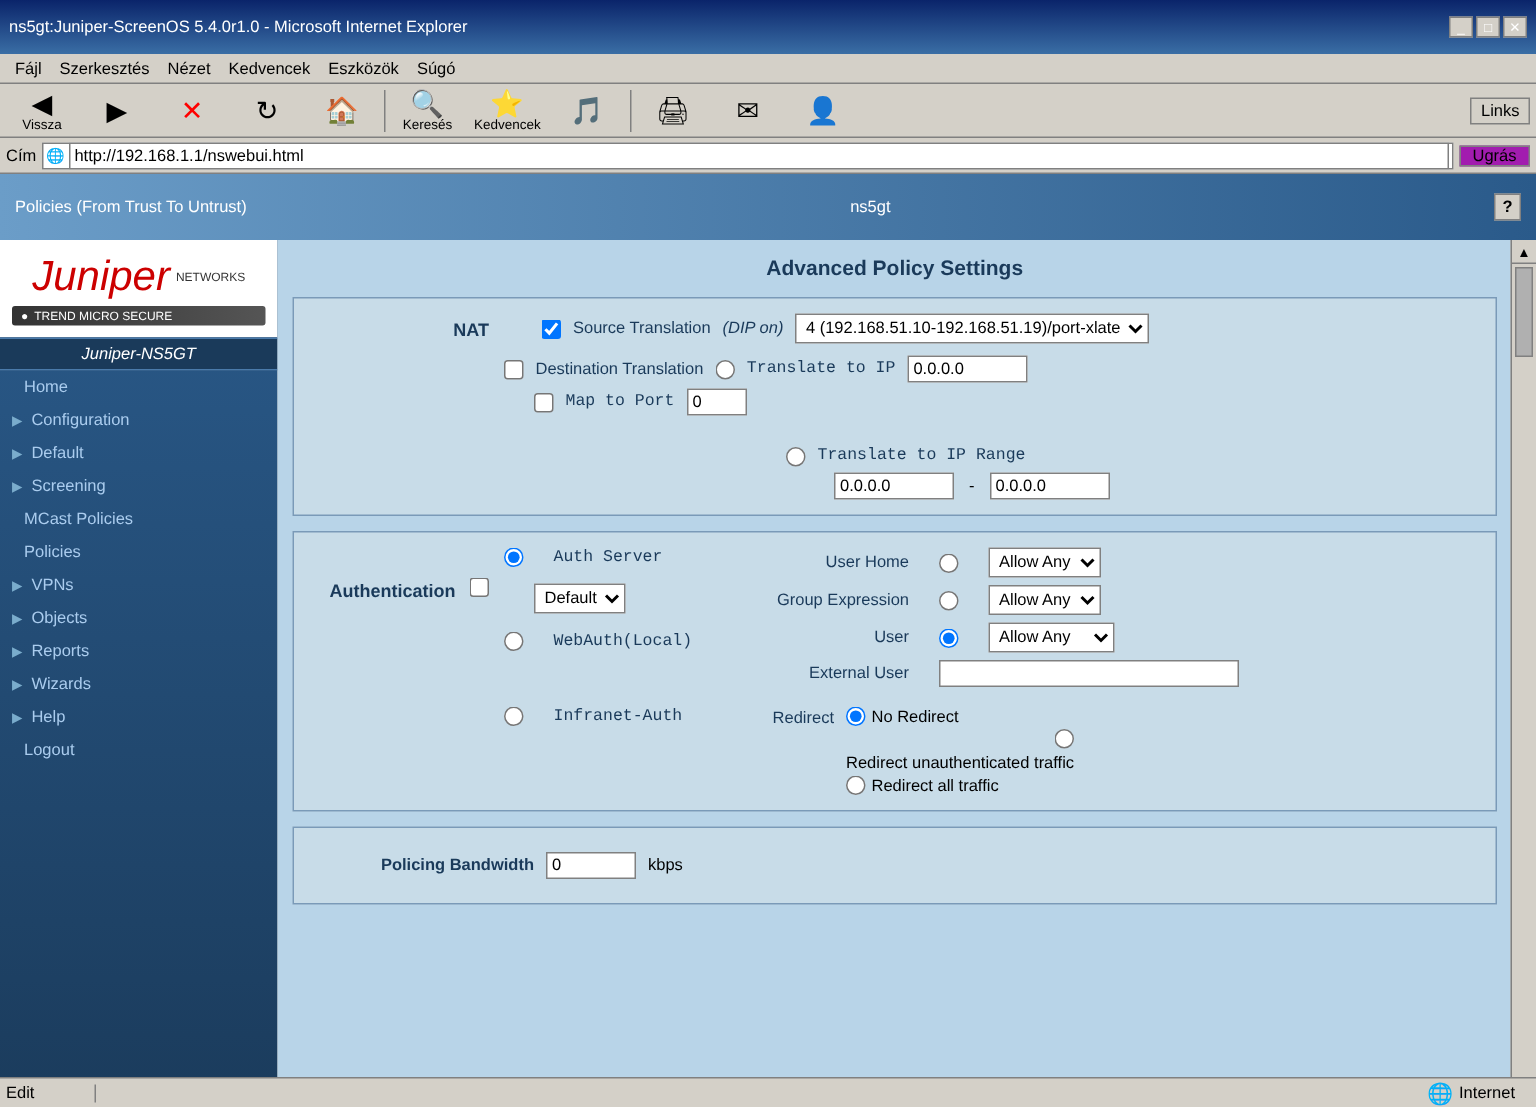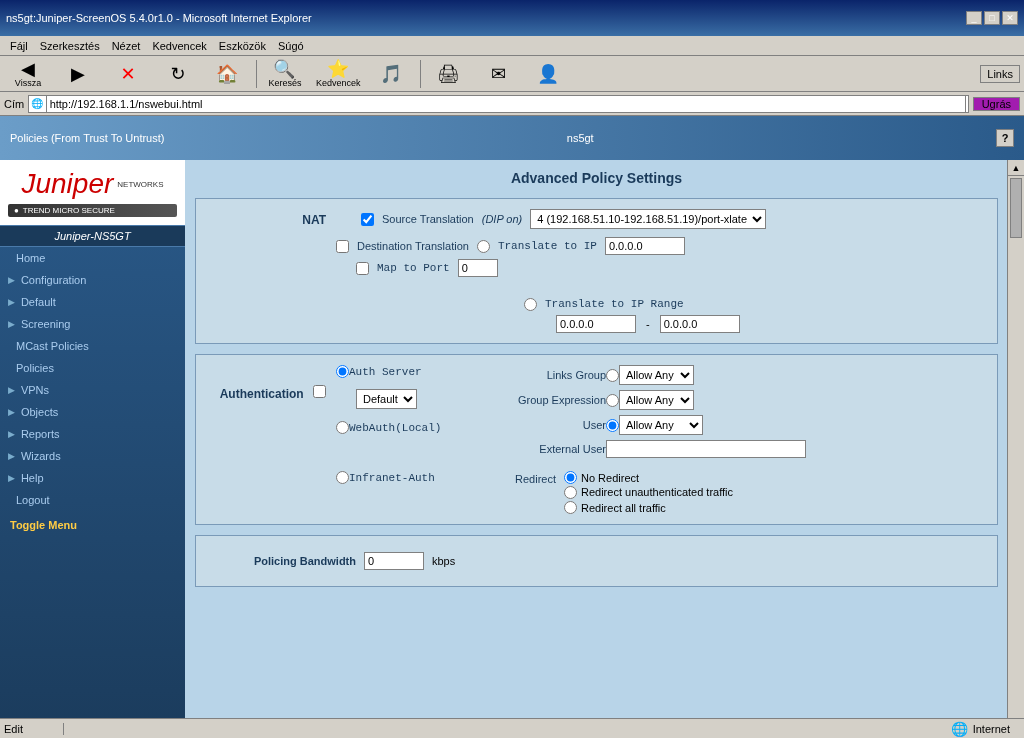--- a/index.html
+++ b/index.html
@@ -270,21 +270,21 @@
 
     
     .auth-left {
       display: flex;
       flex-direction: column;
       align-items: flex-start;
       gap: 6px;
       min-width: 140px;
     }
     .auth-right { flex: 1; }
-    .auth-row { display: flex; align-items: center; gap: 0; margin-bottom: 5px; }
+    .auth-row { display: flex; align-items: center; gap: 20px; margin-bottom: 5px; }
     .auth-label { min-width: 110px; text-align: right; color: #1a3a5a; font-size: 11px; }
 
     
     .redirect-section { display: flex; gap: 8px; }
     .redirect-label { min-width: 60px; text-align: right; color: #1a3a5a; font-size: 11px; padding-top: 2px; }
     .redirect-options { display: flex; flex-direction: column; gap: 2px; }
 
     
     .policing-row { display: flex; align-items: center; gap: 8px; padding: 6px 10px; }
     .policing-label { color: #1a3a5a; font-size: 11px; font-weight: bold; min-width: 140px; text-align: right; }
@@ -438,21 +438,20 @@
       <span>Wizards</span>
     </div>
     <div class="nav-item has-children">
       <span class="nav-expand">▶</span>
       <span>Help</span>
     </div>
     <div class="nav-item">
       <span>Logout</span>
     </div>
 
-    <div class="toggle-menu-btn">Toggle Menu</div>
   </div>
 
   <div class="content-area">
     <div class="content-inner">
       <div class="section-title">Advanced Policy Settings</div>
 
       <div class="panel">
         <div class="panel-inner">
           <div class="panel-label">NAT</div>
           <div class="panel-content">
@@ -515,21 +514,21 @@
                   </select>
                 </div>
                 <div class="auth-row">
                   <input type="radio" name="auth_type" style="">
                   <span class="inline-label">WebAuth(Local)</span>
                 </div>
               </div>
 
               <div class="auth-right">
                 <div class="auth-row">
-                  <span class="auth-label">Links Group</span>
+                  <span class="auth-label">User Home</span>
                   <input type="radio" name="ug_type" style="">
                   <select>
                     <option>Allow Any</option>
                   </select>
                 </div>
                 <div class="auth-row">
                   <span class="auth-label">Group Expression</span>
                   <input type="radio" name="ug_type" style="">
                   <select>
                     <option>Allow Any</option>
@@ -559,21 +558,21 @@
                 </div>
               </div>
               <div class="auth-right">
                 <div class="redirect-section">
                   <span class="redirect-label">Redirect</span>
                   <div class="redirect-options">
                     <div style="display:flex;align-items:center;gap:4px;">
                       <input type="radio" name="redirect_type" checked="" style="">
                       <span>No Redirect</span>
                     </div>
-                    <div style="display:flex;align-items:flex-start;gap:4px;">
+                    <div style="display:flex;align-items:flex-end;gap:4px;flex-direction:column;">
                       <input type="radio" name="redirect_type" style="">
                       <span>Redirect unauthenticated traffic</span>
                     </div>
                     <div style="display:flex;align-items:center;gap:4px;">
                       <input type="radio" name="redirect_type" style="">
                       <span>Redirect all traffic</span>
                     </div>
                   </div>
                 </div>
               </div>

